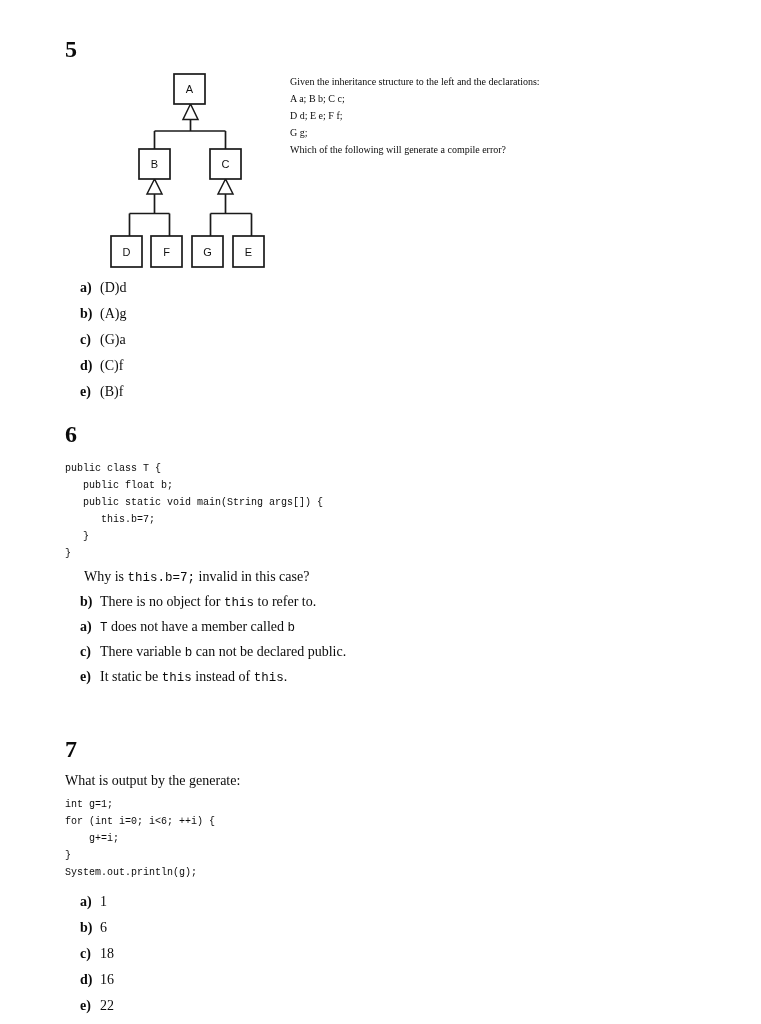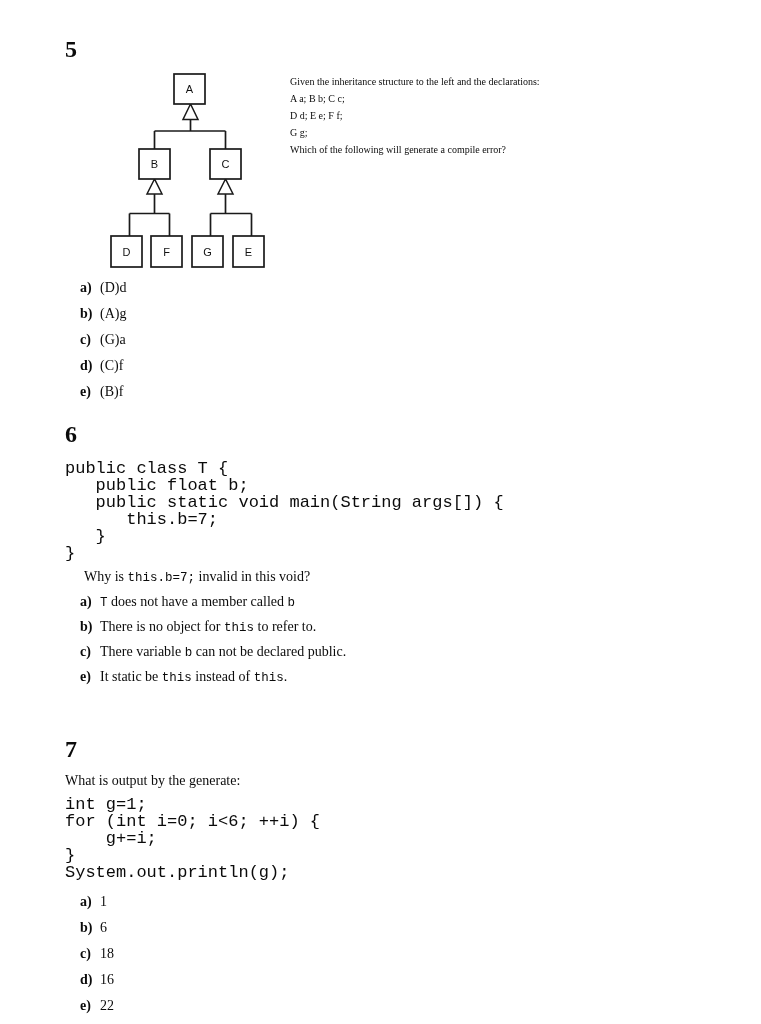--- a/index.html
+++ b/index.html
@@ -6,21 +6,21 @@
   body{
     width:761px;height:1024px;background:#ffffff;position:relative;
     font-family:"Liberation Serif", serif;color:#0b0b0b;overflow:hidden;
   }
   .abs{position:absolute;}
   .qnum{font-size:24px;line-height:24px;font-weight:bold;}
   .prompt{font-size:10px;line-height:17px;white-space:pre-line;}
   .intro{font-size:14px;line-height:17px;}
   pre.code{
     margin:0;font-family:"Liberation Mono", monospace;
-    font-size:17px;line-height:17px;white-space:pre;color:#0b0b0b;
+    font-size:10px;line-height:17px;white-space:pre;color:#0b0b0b;
   }
   .opts{font-size:14px;}
   .opt{white-space:nowrap;}
   .opt.h26{height:26px;line-height:26px;}
   .opt.h25{height:25px;line-height:25px;}
   .opt-label{font-weight:bold;display:inline-block;width:20px;}
   .mono{font-family:"Liberation Mono", monospace;font-size:12.5px;}
   svg .box{fill:#ffffff;stroke:#1a1a1a;stroke-width:1.7;}
   svg .edge{stroke:#1a1a1a;stroke-width:1.7;fill:none;}
   svg .tri{fill:#ffffff;stroke:#1a1a1a;stroke-width:1.5;}
@@ -103,25 +103,25 @@
 
 <div class="abs qnum" style="left:65px;top:422px">6</div>
 
 <pre class="abs code" style="left:65px;top:460px">public class T {
    public float b;
    public static void main(String args[]) {
       this.b=7;
    }
 }</pre>
 
-<div class="abs intro" style="left:84px;top:568px"><span>Why is </span><span class="mono">this.b=7;</span><span> invalid in this void?</span></div>
+<div class="abs intro" style="left:84px;top:568px"><span>Why is </span><span class="mono">this.b=7;</span><span> invalid in this case?</span></div>
 
 <div class="abs opts" style="left:80px;top:589px">
+  <div class="opt h25"><span class="opt-label">b)</span><span><span>There is no object for </span><span class="mono">this</span><span> to refer to.</span></span></div>
   <div class="opt h25"><span class="opt-label">a)</span><span><span class="mono">T</span><span> does not have a member called </span><span class="mono">b</span></span></div>
-  <div class="opt h25"><span class="opt-label">b)</span><span><span>There is no object for </span><span class="mono">this</span><span> to refer to.</span></span></div>
   <div class="opt h25"><span class="opt-label">c)</span><span><span>There variable </span><span class="mono">b</span><span> can not be declared public.</span></span></div>
   <div class="opt h25"><span class="opt-label">e)</span><span><span>It static be </span><span class="mono">this</span><span> instead of </span><span class="mono">this</span><span>.</span></span></div>
 </div>
 
 <div class="abs qnum" style="left:65px;top:737px">7</div>
 
 <div class="abs intro" style="left:65px;top:772px">What is output by the generate:</div>
 
 <pre class="abs code" style="left:65px;top:796px">int g=1;
 for (int i=0; i&lt;6; ++i) {

